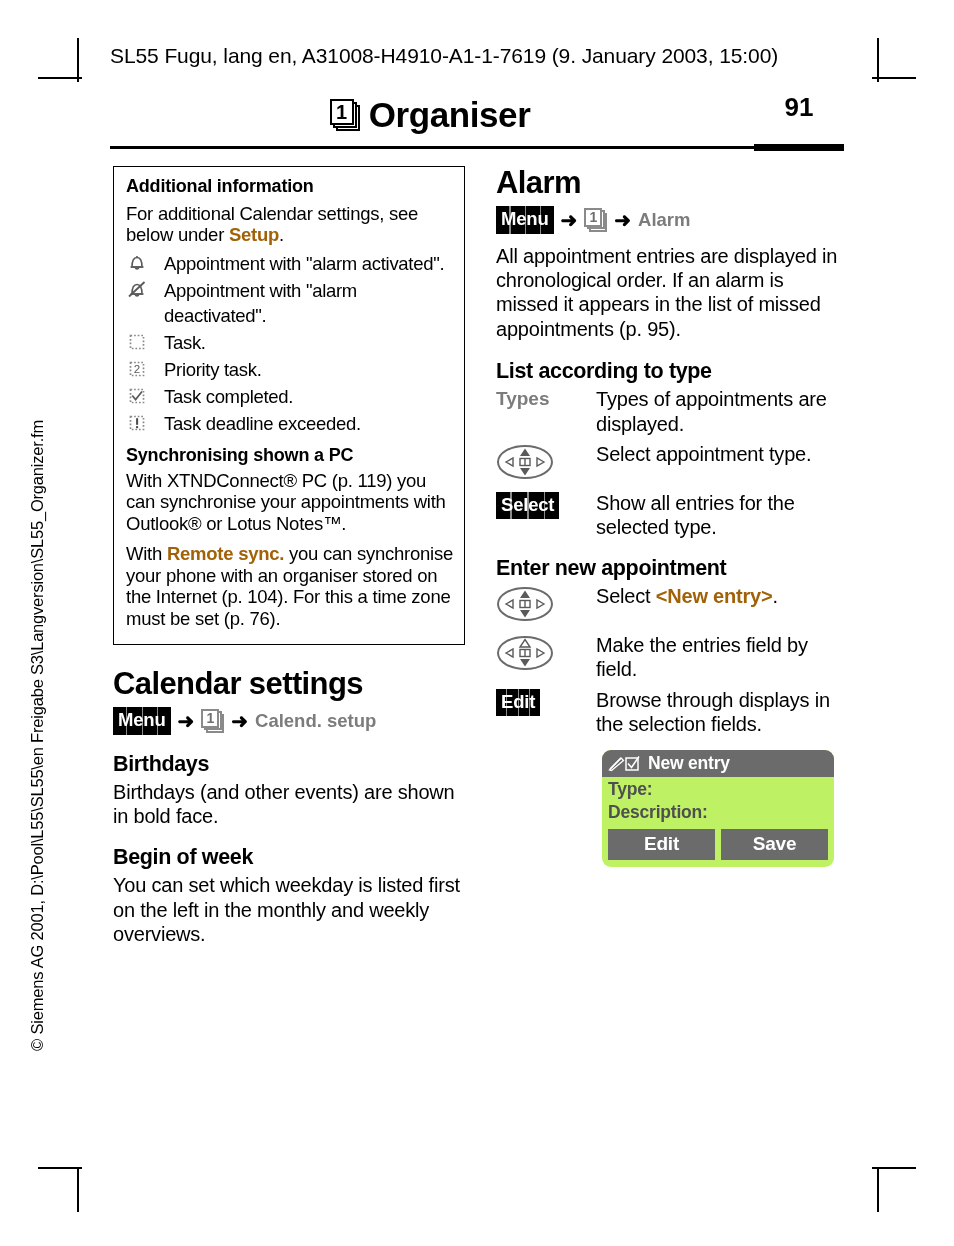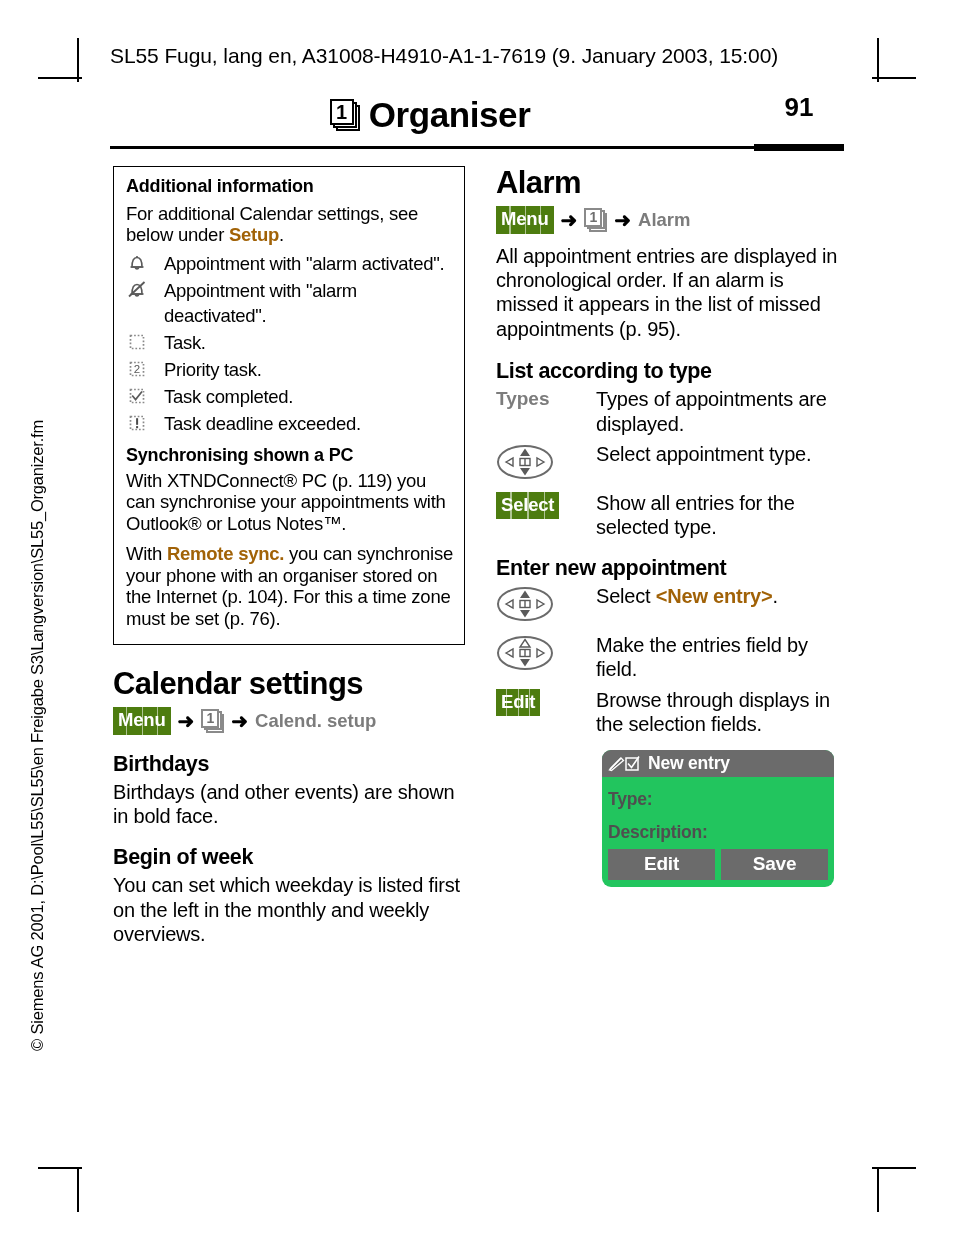--- a/index.html
+++ b/index.html
@@ -214,21 +214,21 @@
   .breadcrumb {
     display: flex;
     align-items: center;
     gap: 7px;
     margin: 6px 0 10px 0;
     font-size: 18.5px;
     font-weight: bold;
   }
   .softkey {
     display: inline-block;
-    background: #4d7c0f;
+    background: #000000;
     color: #fff;
     font-weight: bold;
     font-size: 18.5px;
     line-height: 1;
     padding: 4px 5px 5px 5px;
     letter-spacing: -0.2px;
     position: relative;
   }
   .softkey::before {
     content: "";
@@ -275,21 +275,21 @@
   }
 
   
   .navkey { display: block; }
 
   
   .phone {
     position: relative;
     width: 232px;
     margin: 14px 0 0 106px;
-    background: #22c55e;
+    background: #bef264;
     border-radius: 9px;
     overflow: hidden;
     box-sizing: border-box;
     padding-bottom: 7px;
     font-size: 0;
   }
   .phone-bar {
     background: #6b6b6b;
     color: #fff;
     height: 27px;
@@ -300,21 +300,21 @@
   }
   .phone-bar-title {
     font-size: 17.5px;
     font-weight: bold;
     letter-spacing: -0.2px;
   }
   .phone-line {
     font-size: 17.5px;
     font-weight: bold;
     color: #4f4f4f;
-    padding: 12px 0 0 6px;
+    padding: 2px 0 0 6px;
     letter-spacing: -0.2px;
   }
   .phone-value-row {
     padding: 1px 0 1px 46px;
   }
   .phone-value {
     display: inline-block;
     background: #6b6b6b;
     color: #fff;
     font-size: 17.5px;

